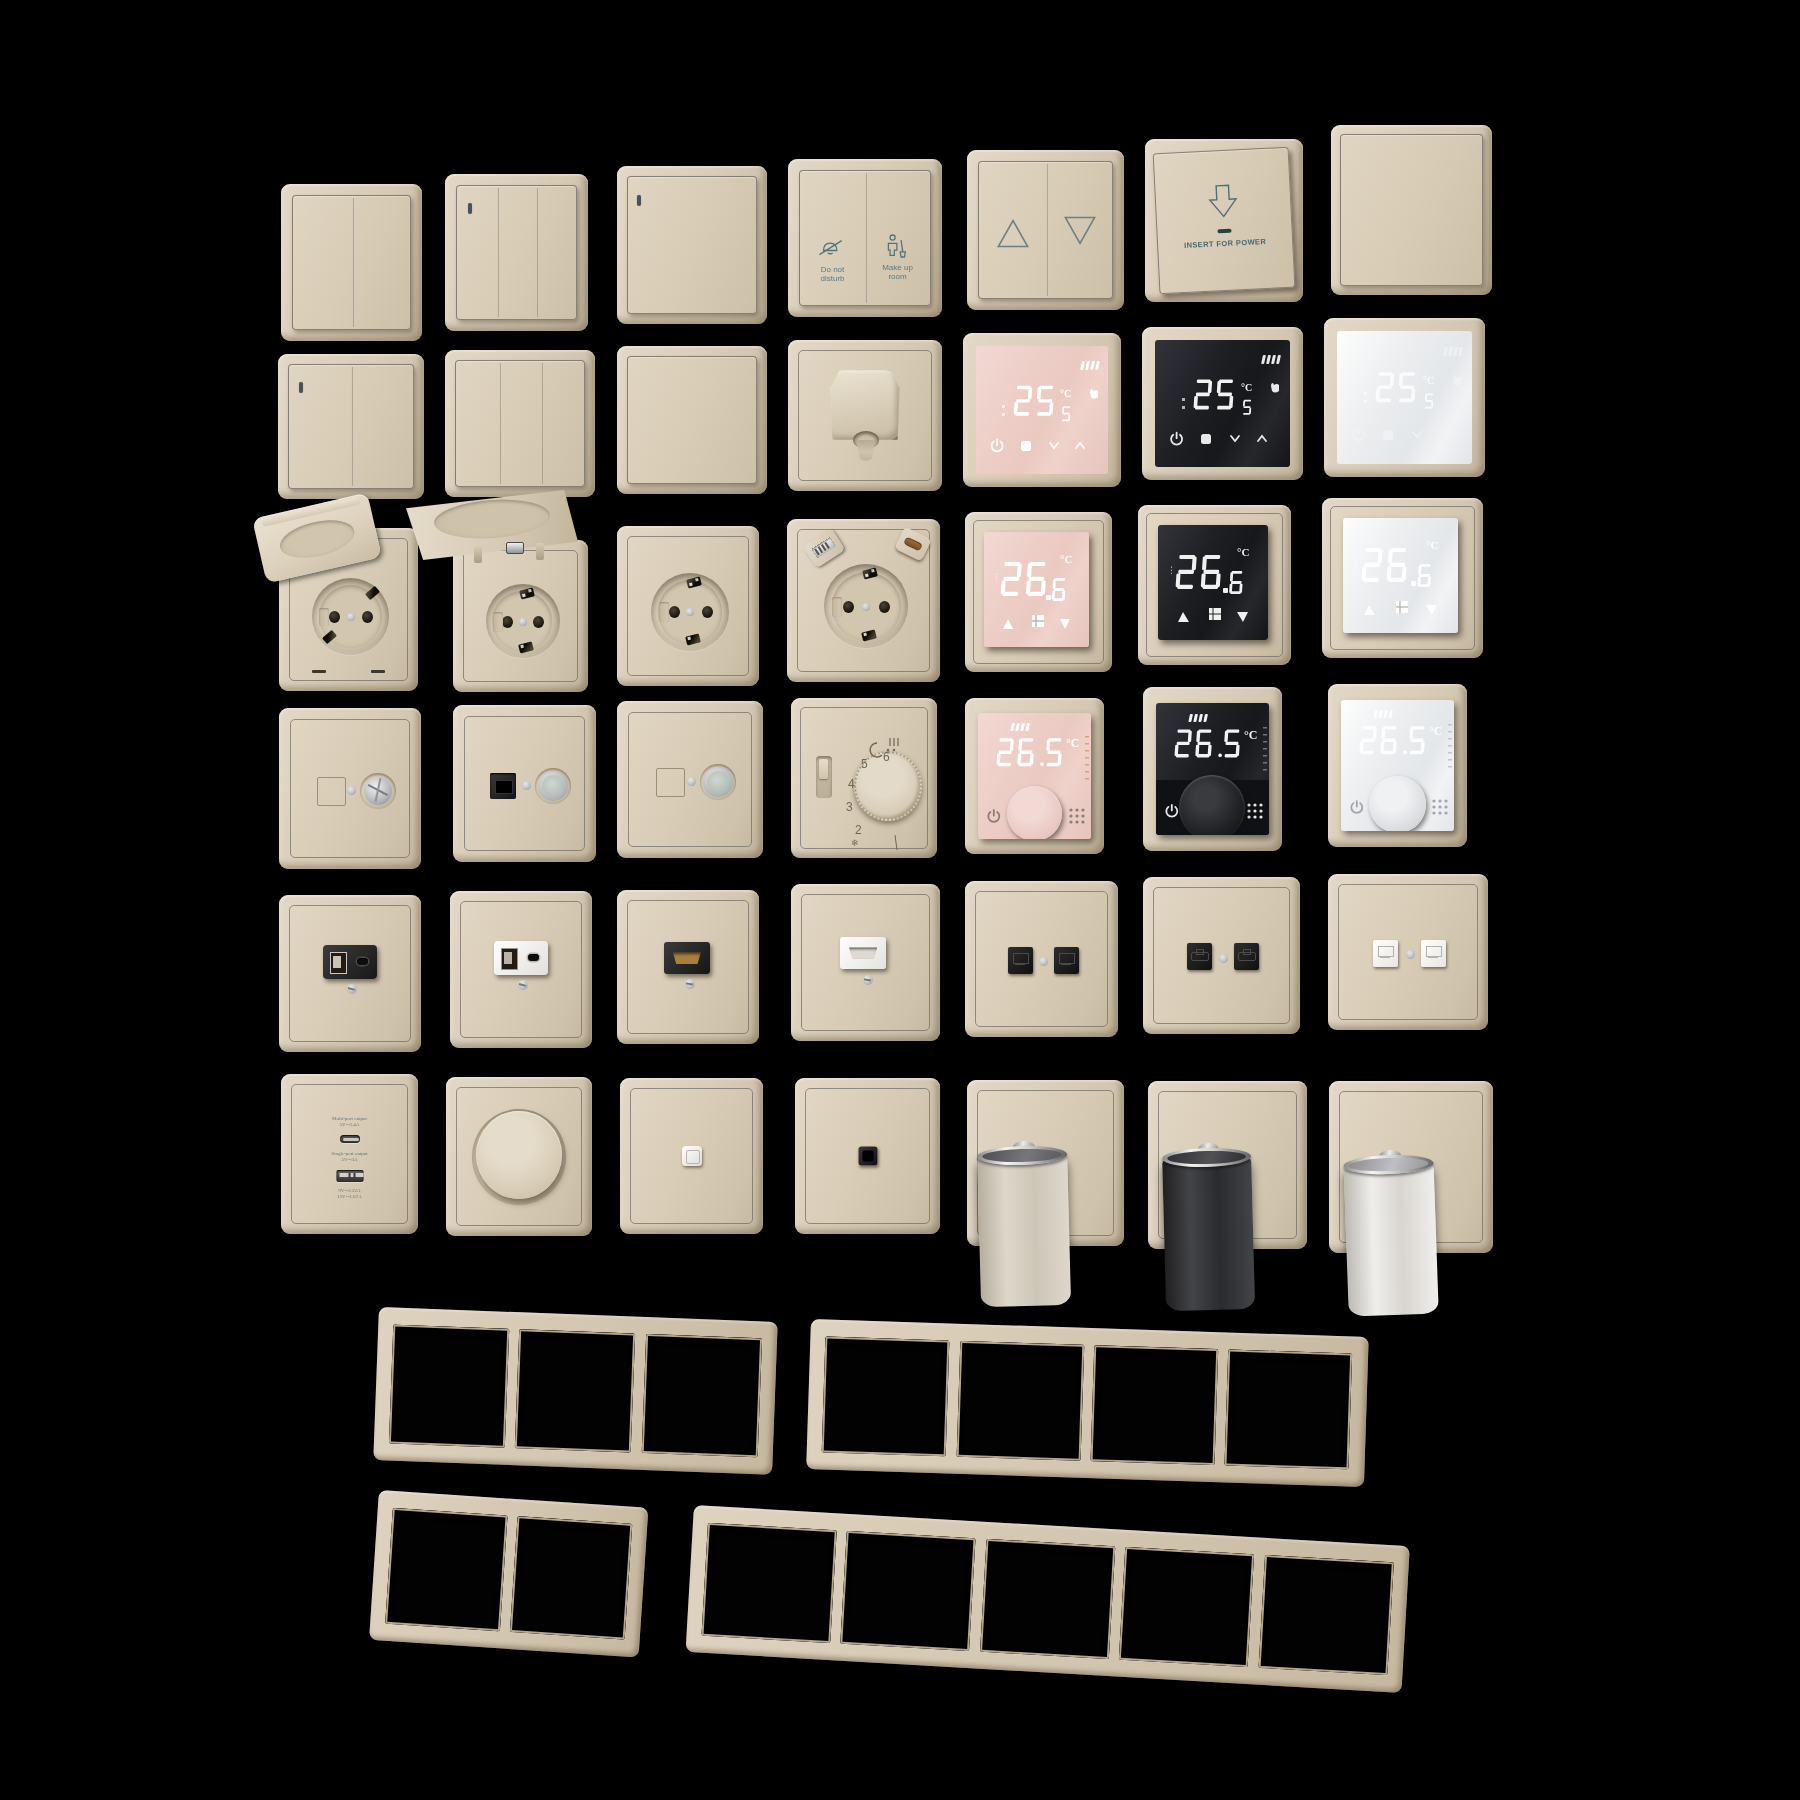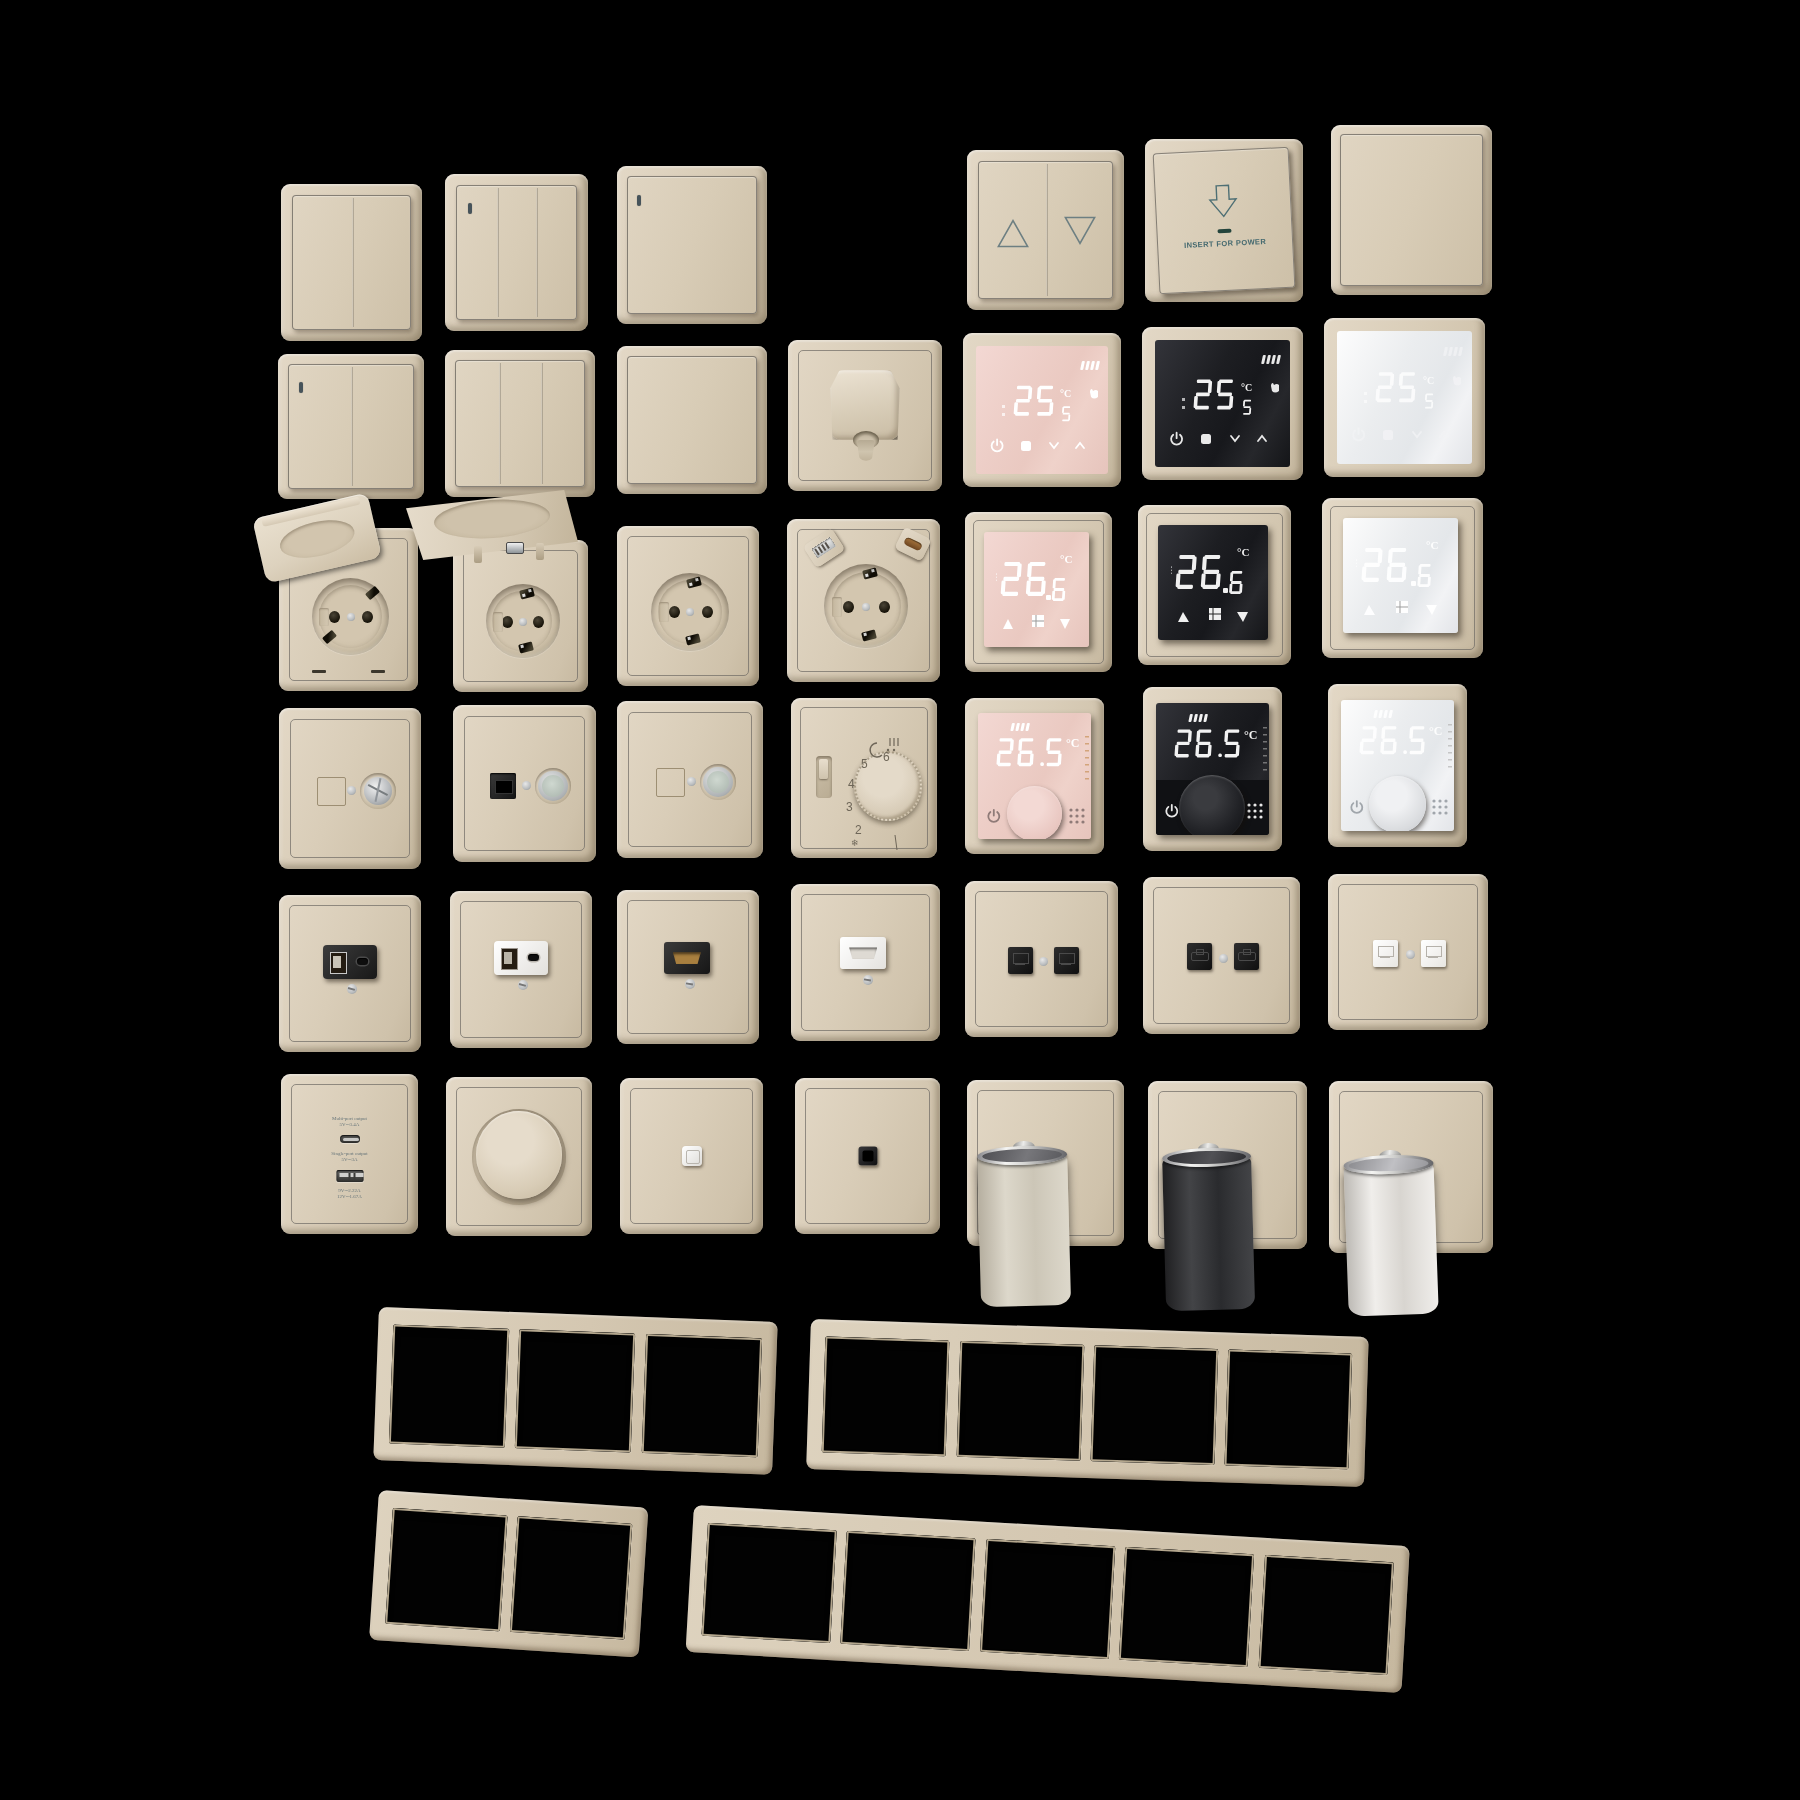--- a/index.html
+++ b/index.html
@@ -43,20 +43,42 @@
         <div class="led" style="left:9%;top:13%;"></div>
       </div>
     </div>
 
 <div class="plate " style="left:617px;top:166px;width:150px;height:158px;">
       <div class="pin" style="left:10px;top:10px;right:10px;bottom:10px;">
         <div class="led" style="left:7%;top:13%;"></div>
       </div>
     </div>
 
+<div class="plate " style="left:788px;top:159px;width:154px;height:158px;">
+      <div class="pin" style="left:11px;top:11px;right:11px;bottom:11px;">
+        <div class="vdiv" style="left:50%;"></div>
+        <svg style="position:absolute;left:13%;top:49%;" width="28" height="22" viewBox="0 0 34 26">
+<g stroke="#53737a" fill="none" stroke-width="1.6">
+            <path d="M8 16 q0-9 8-9 q8 0 8 9 z"></path>
+            <path d="M13 19 q3 2 6 0"></path>
+            <line x1="3" y1="21" x2="30" y2="4"></line>
+          </g>
+        </svg>
+        <svg style="position:absolute;left:65%;top:46%;" width="22" height="26" viewBox="0 0 26 30">
+<g stroke="#53737a" fill="none" stroke-width="1.5">
+            <circle cx="9" cy="5" r="3"></circle>
+            <path d="M4 12 h10 v8 h-3 v6 h-5 v-6 h-2 z"></path>
+            <line x1="19" y1="8" x2="21" y2="22"></line>
+            <path d="M18 22 h6 l-1 6 h-4 z"></path>
+          </g>
+        </svg>
+        <div style="position:absolute;left:2%;top:70%;width:46%;text-align:center;font-size:8px;line-height:9px;color:#5a7a80;">Do not<br>disturb</div>
+        <div style="position:absolute;left:52%;top:69%;width:46%;text-align:center;font-size:8px;line-height:9px;color:#5a7a80;">Make up<br>room</div>
+      </div>
+    </div>
 
 <div class="plate " style="left:967px;top:150px;width:157px;height:160px;">
       <div class="pin" style="left:11px;top:11px;right:11px;bottom:11px;">
         <div class="vdiv" style="left:50%;"></div>
         <svg style="position:absolute;left:13%;top:41%;" width="34" height="31" viewBox="0 0 42 38">
 <polygon points="21,3 39,35 3,35" fill="none" stroke="#6d7f82" stroke-width="2"></polygon>
         </svg>
         <svg style="position:absolute;left:63%;top:39%;" width="34" height="31" viewBox="0 0 42 38">
 <polygon points="3,3 39,3 21,35" fill="none" stroke="#6d7f82" stroke-width="2"></polygon>
         </svg>

